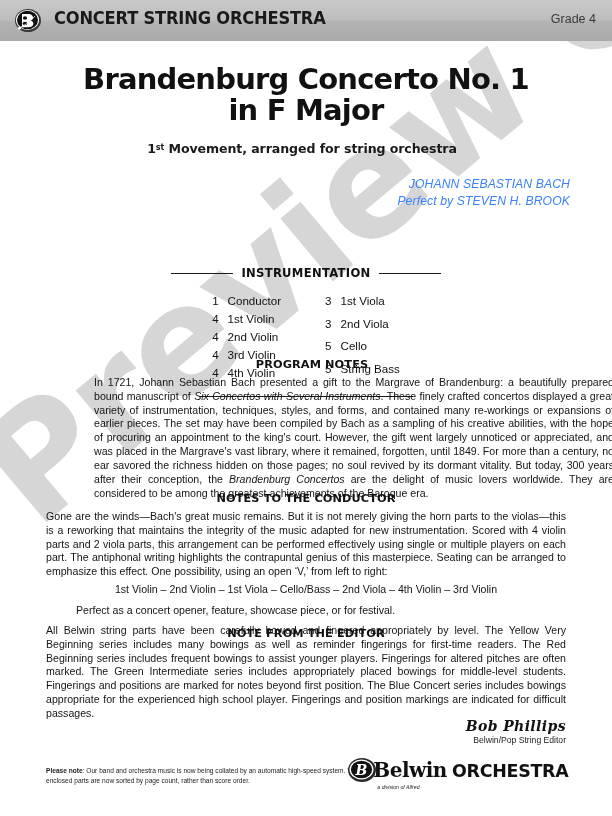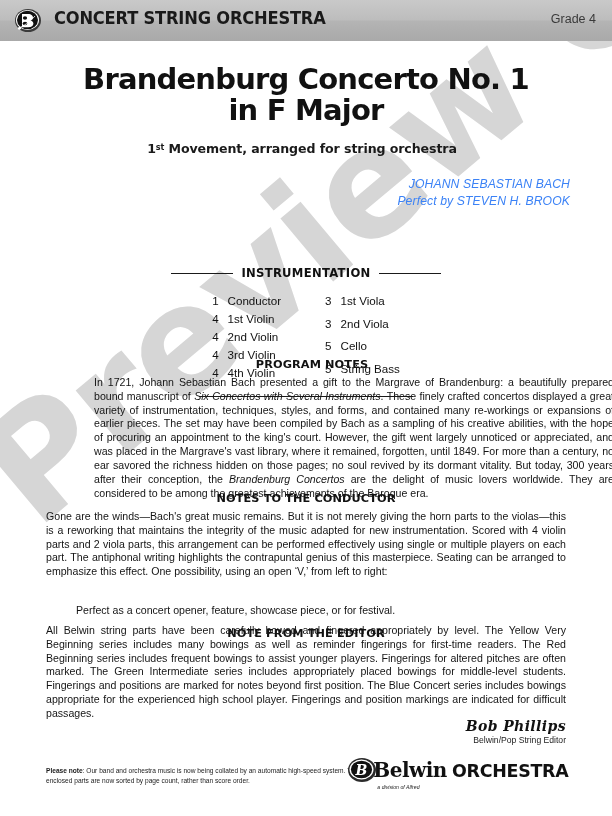--- a/index.html
+++ b/index.html
@@ -407,20 +407,21 @@
       <div class="instr-bottom-rule"></div>
     </div>
 
     <div class="section-head" id="program-notes-head">PROGRAM NOTES</div>
     <div class="body-text" id="program-notes-body">
       <span>In 1721, Johann Sebastian Bach presented a gift to the Margrave of Brandenburg: a beautifully prepared bound manuscript of </span><em>Six Concertos with Several Instruments</em><span>. These finely crafted concertos displayed a great variety of instrumentation, techniques, styles, and forms, and contained many re-workings or expansions of earlier pieces. The set may have been compiled by Bach as a sampling of his creative abilities, with the hope of procuring an appointment to the king's court. However, the gift went largely unnoticed or appreciated, and was placed in the Margrave's vast library, where it remained, forgotten, until 1849. For more than a century, no ear savored the richness hidden on those pages; no soul revived by its dormant vitality. But today, 300 years after their conception, the </span><em>Brandenburg Concertos</em><span> are the delight of music lovers worldwide. They are considered to be among the greatest achievements of the Baroque era.</span>
     </div>
 
     <div class="section-head" id="conductor-head">NOTES TO THE CONDUCTOR</div>
     <div class="body-text" id="conductor-body">Gone are the winds—Bach's great music remains. But it is not merely giving the horn parts to the violas—this is a reworking that maintains the integrity of the music adapted for new instrumentation. Scored with 4 violin parts and 2 viola parts, this arrangement can be performed effectively using single or multiple players on each part. The antiphonal writing highlights the contrapuntal genius of this masterpiece. Seating can be arranged to emphasize this effect. One possibility, using an open ‘V,’ from left to right:</div>
+    <div class="center-line" id="seating-line">1st Violin – 2nd Violin – 1st Viola – Cello/Bass – 2nd Viola – 4th Violin – 3rd Violin</div>
     <div class="body-text left" id="perfect-line">Perfect as a concert opener, feature, showcase piece, or for festival.</div>
 
     <div class="section-head" id="editor-head">NOTE FROM THE EDITOR</div>
     <div class="body-text" id="editor-body">All Belwin string parts have been carefully bowed and fingered appropriately by level. The Yellow Very Beginning series includes many bowings as well as reminder fingerings for first-time readers. The Red Beginning series includes frequent bowings to assist younger players. Fingerings for altered pitches are often marked. The Green Intermediate series includes appropriately placed bowings for middle-level students. Fingerings and positions are marked for notes beyond first position. The Blue Concert series includes bowings appropriate for the experienced high school player. Fingerings and position markings are indicated for difficult passages.</div>
 
     <div class="signature-block">
       <div class="signature-name">Bob Phillips</div>
       <div class="signature-role">Belwin/Pop String Editor</div>
     </div>
 

